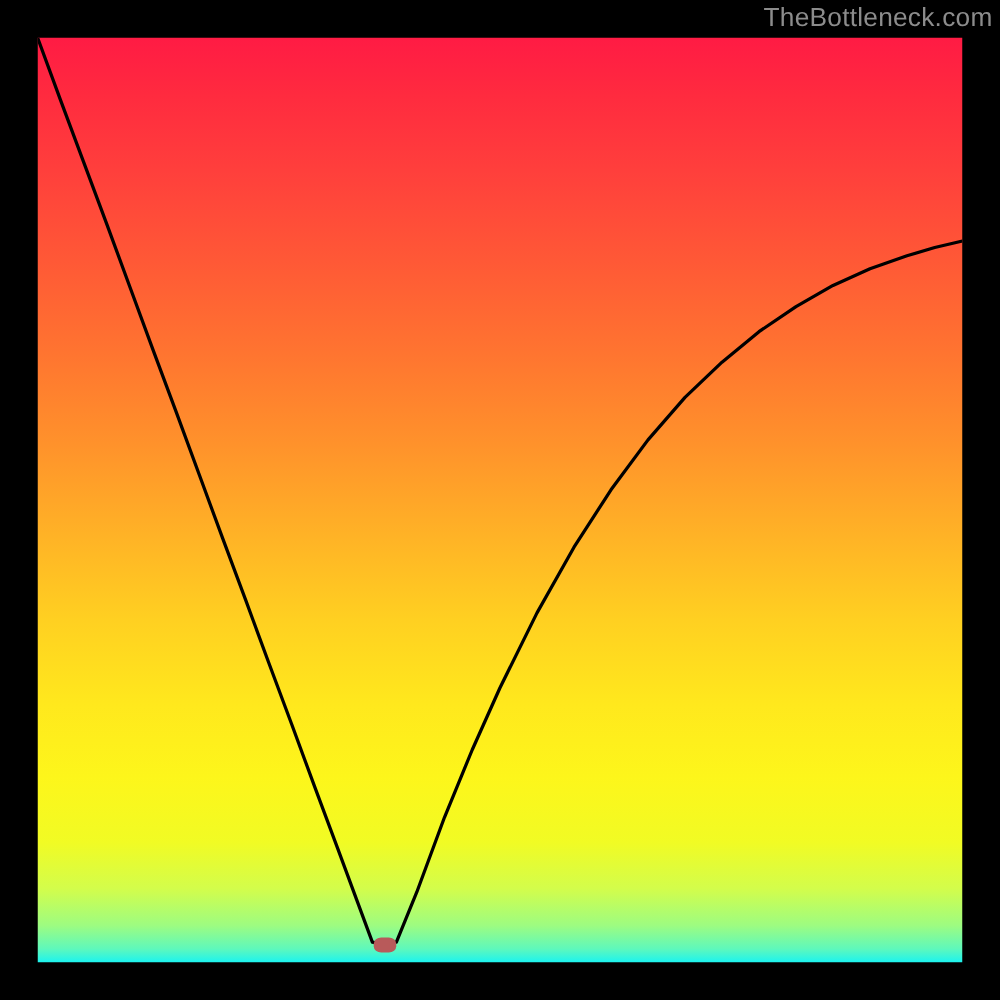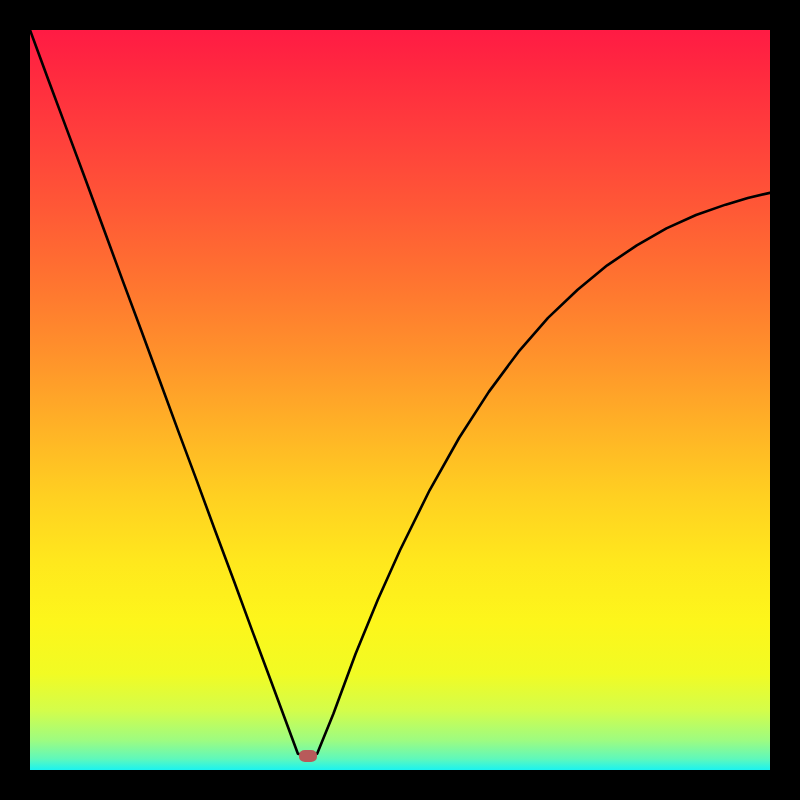--- a/index.html
+++ b/index.html
@@ -70,20 +70,21 @@
     color: #8c8c8c;
     font-size: 21px;
     letter-spacing: 0.2px;
     font-weight: 500;
   }
 </style>
 </head>
 <body>
 
 <div class="frame">
+  <div class="watermark">TheBottleneck.com</div>
   <div class="plot">
     <div class="gradient"></div>
     <svg class="curve" viewBox="0 0 740 740" preserveAspectRatio="none">
       <path id="curve-path" fill="none" stroke="#000" stroke-width="2.6" stroke-linecap="round" stroke-linejoin="round" d="M 0.00 0.00 L 18.50 50.32 L 37.00 99.90 L 55.50 149.48 L 74.00 199.80 L 92.50 250.12 L 111.00 299.70 L 129.50 350.02 L 148.00 400.34 L 166.50 449.92 L 185.00 500.24 L 203.50 549.82 L 222.00 600.14 L 240.50 649.72 L 255.30 689.68 L 267.88 723.72 L 267.88 723.72 L 277.50 725.94 L 287.12 723.72 L 287.12 723.72 L 303.40 683.76 L 325.60 623.82 L 347.80 569.80 L 370.00 520.22 L 399.60 460.28 L 429.20 407.74 L 458.80 361.86 L 488.40 321.90 L 518.00 287.86 L 547.60 259.74 L 577.20 235.32 L 606.80 215.34 L 636.40 198.32 L 666.00 185.00 L 695.60 174.64 L 717.80 167.98 L 740.00 162.80 "></path>
     </svg>
     <div id="marker" class="marker" style="left: 277.5px; top: 725.94px; background: rgb(184, 90, 90);"></div>
   </div>
 </div>
 
 </body></html>

